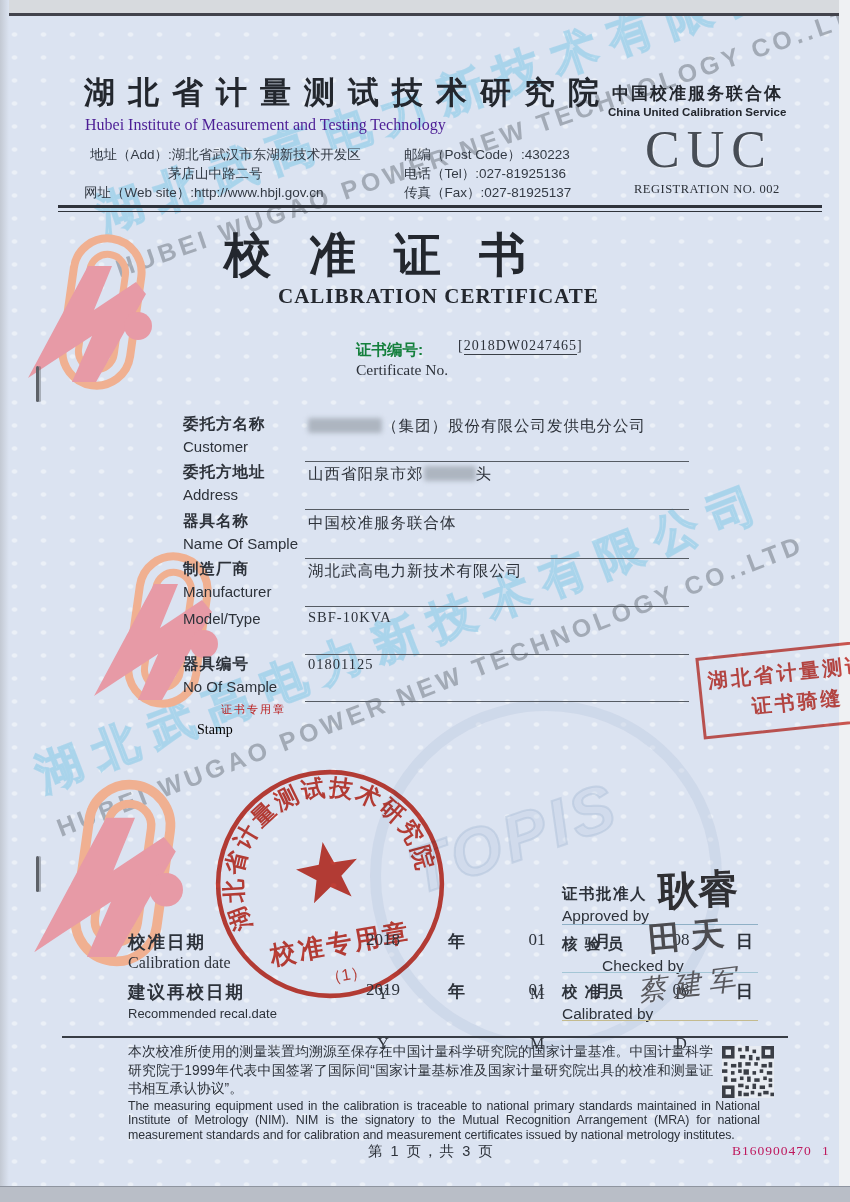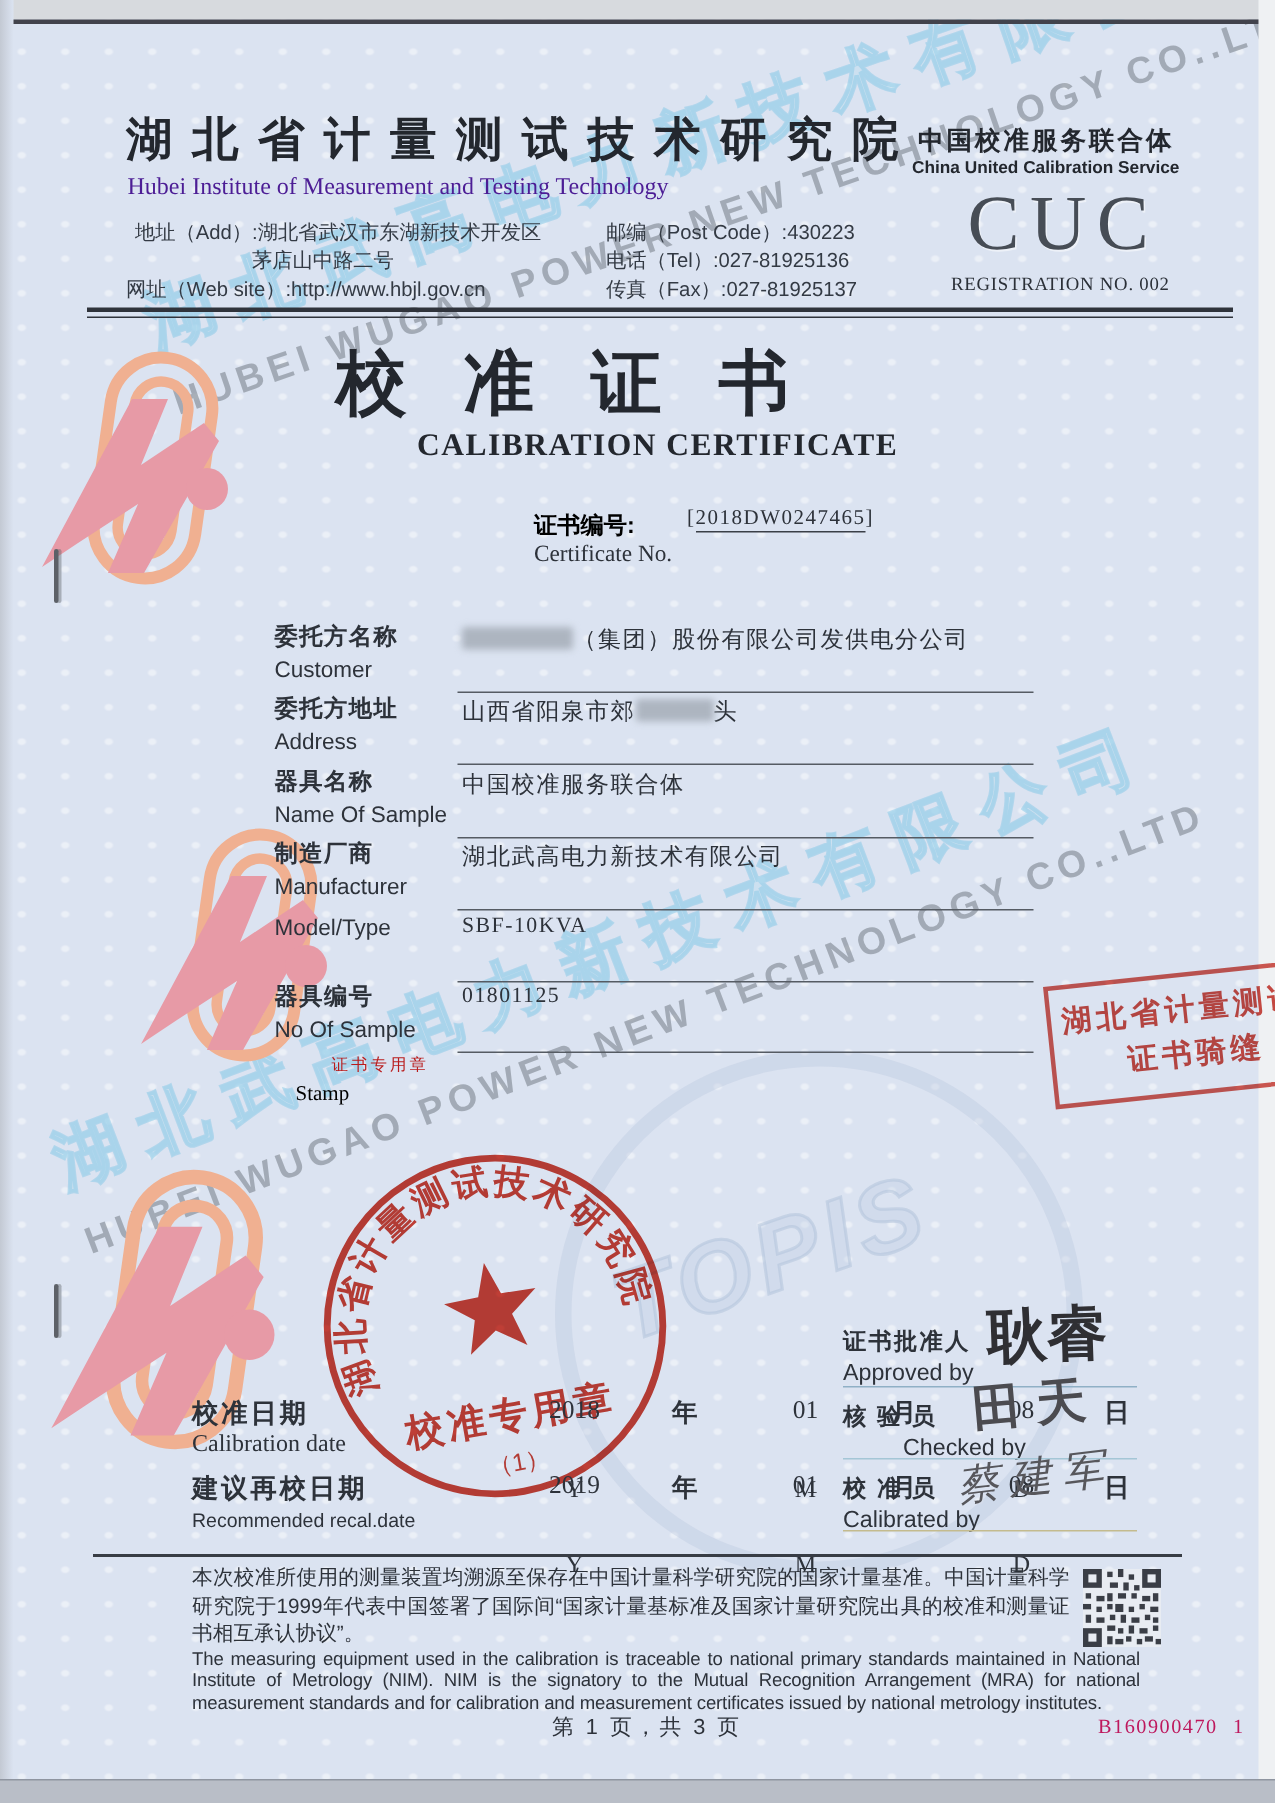--- a/index.html
+++ b/index.html
@@ -1,20 +1,20 @@
 <!DOCTYPE html>
 <html><head>
 <meta charset="utf-8">
 <style>
   html,body{margin:0;padding:0;}
   body{width:850px;height:1202px;background:#e4e6e9;font-family:"Liberation Sans",sans-serif;position:relative;overflow:hidden;}
   #page{position:absolute;left:0;top:0;width:850px;height:1202px;background:#dbe3f1;overflow:hidden;}
   #paper-texture{position:absolute;inset:0;background-image:radial-gradient(rgba(255,255,255,.45) 2px, rgba(255,255,255,0) 3.5px);background-size:29px 23px;pointer-events:none;}
   .abs{position:absolute;}
-  .cn{color:#000000;}
+  .cn{color:#15803d;}
   .serif{font-family:"Liberation Serif",serif;}
   .mono{font-family:"Liberation Mono",monospace;}
 
   
   .scan-top{left:0;top:0;width:850px;height:13px;background:#d7dade;}
   .scan-topline{left:0;top:13px;width:850px;height:3px;background:#42434c;}
   .scan-right{right:0;top:0;width:11px;height:1202px;background:#eff1f3;}
   .scan-left{left:0;top:0;width:9px;height:1202px;background:linear-gradient(90deg,#c3c9d3,#dbe3f1);}
   .scan-bottom{left:0;top:1186px;width:850px;height:16px;background:#b9bec7;border-top:1px solid #8f95a0;}
   .staple{width:3px;height:36px;background:#5d6168;border-radius:2px;box-shadow:2px 0 0 rgba(90,94,100,.4);}

